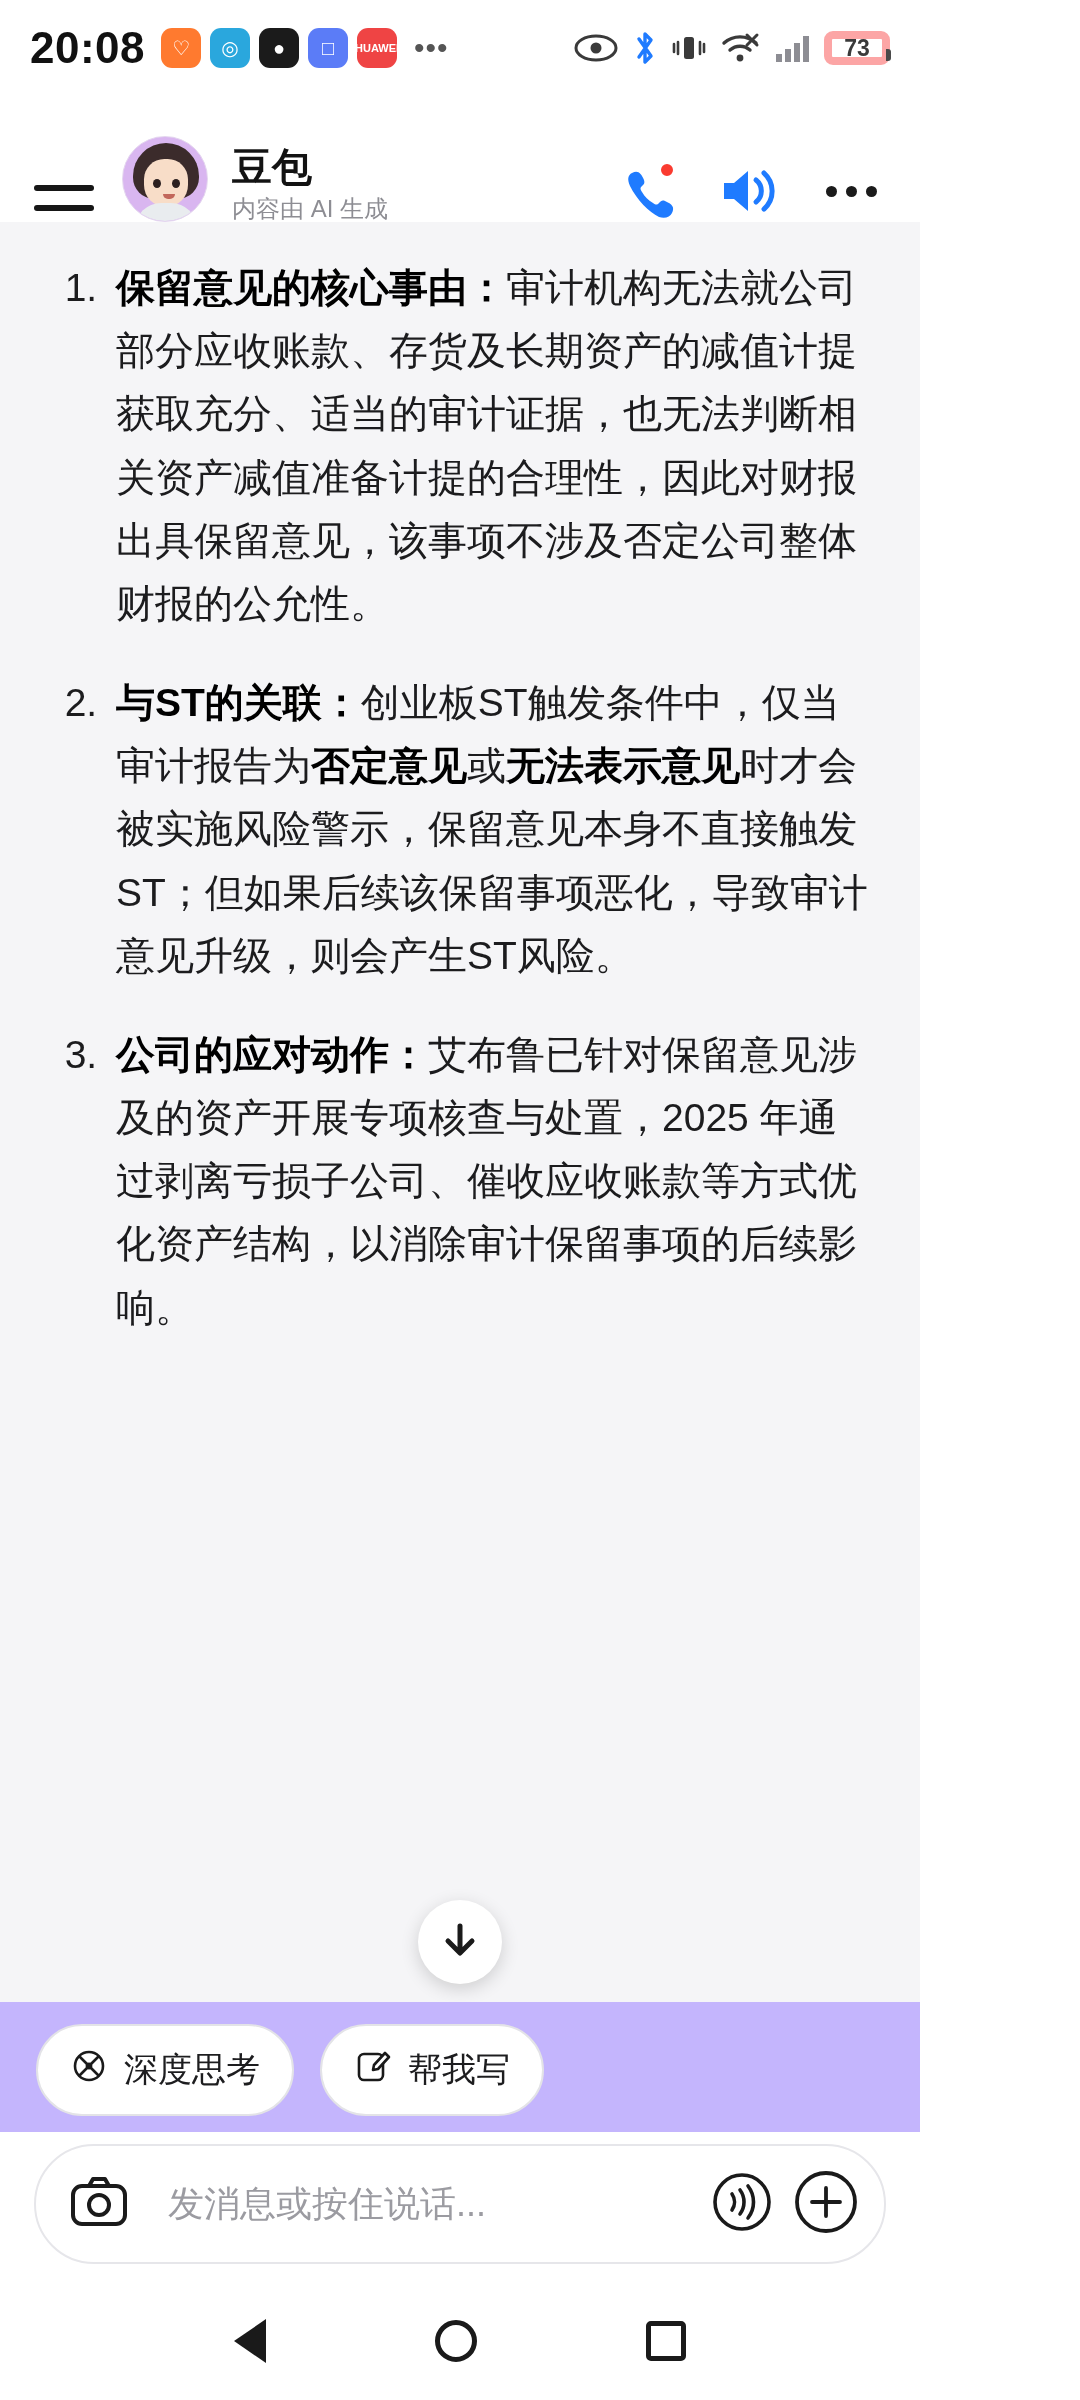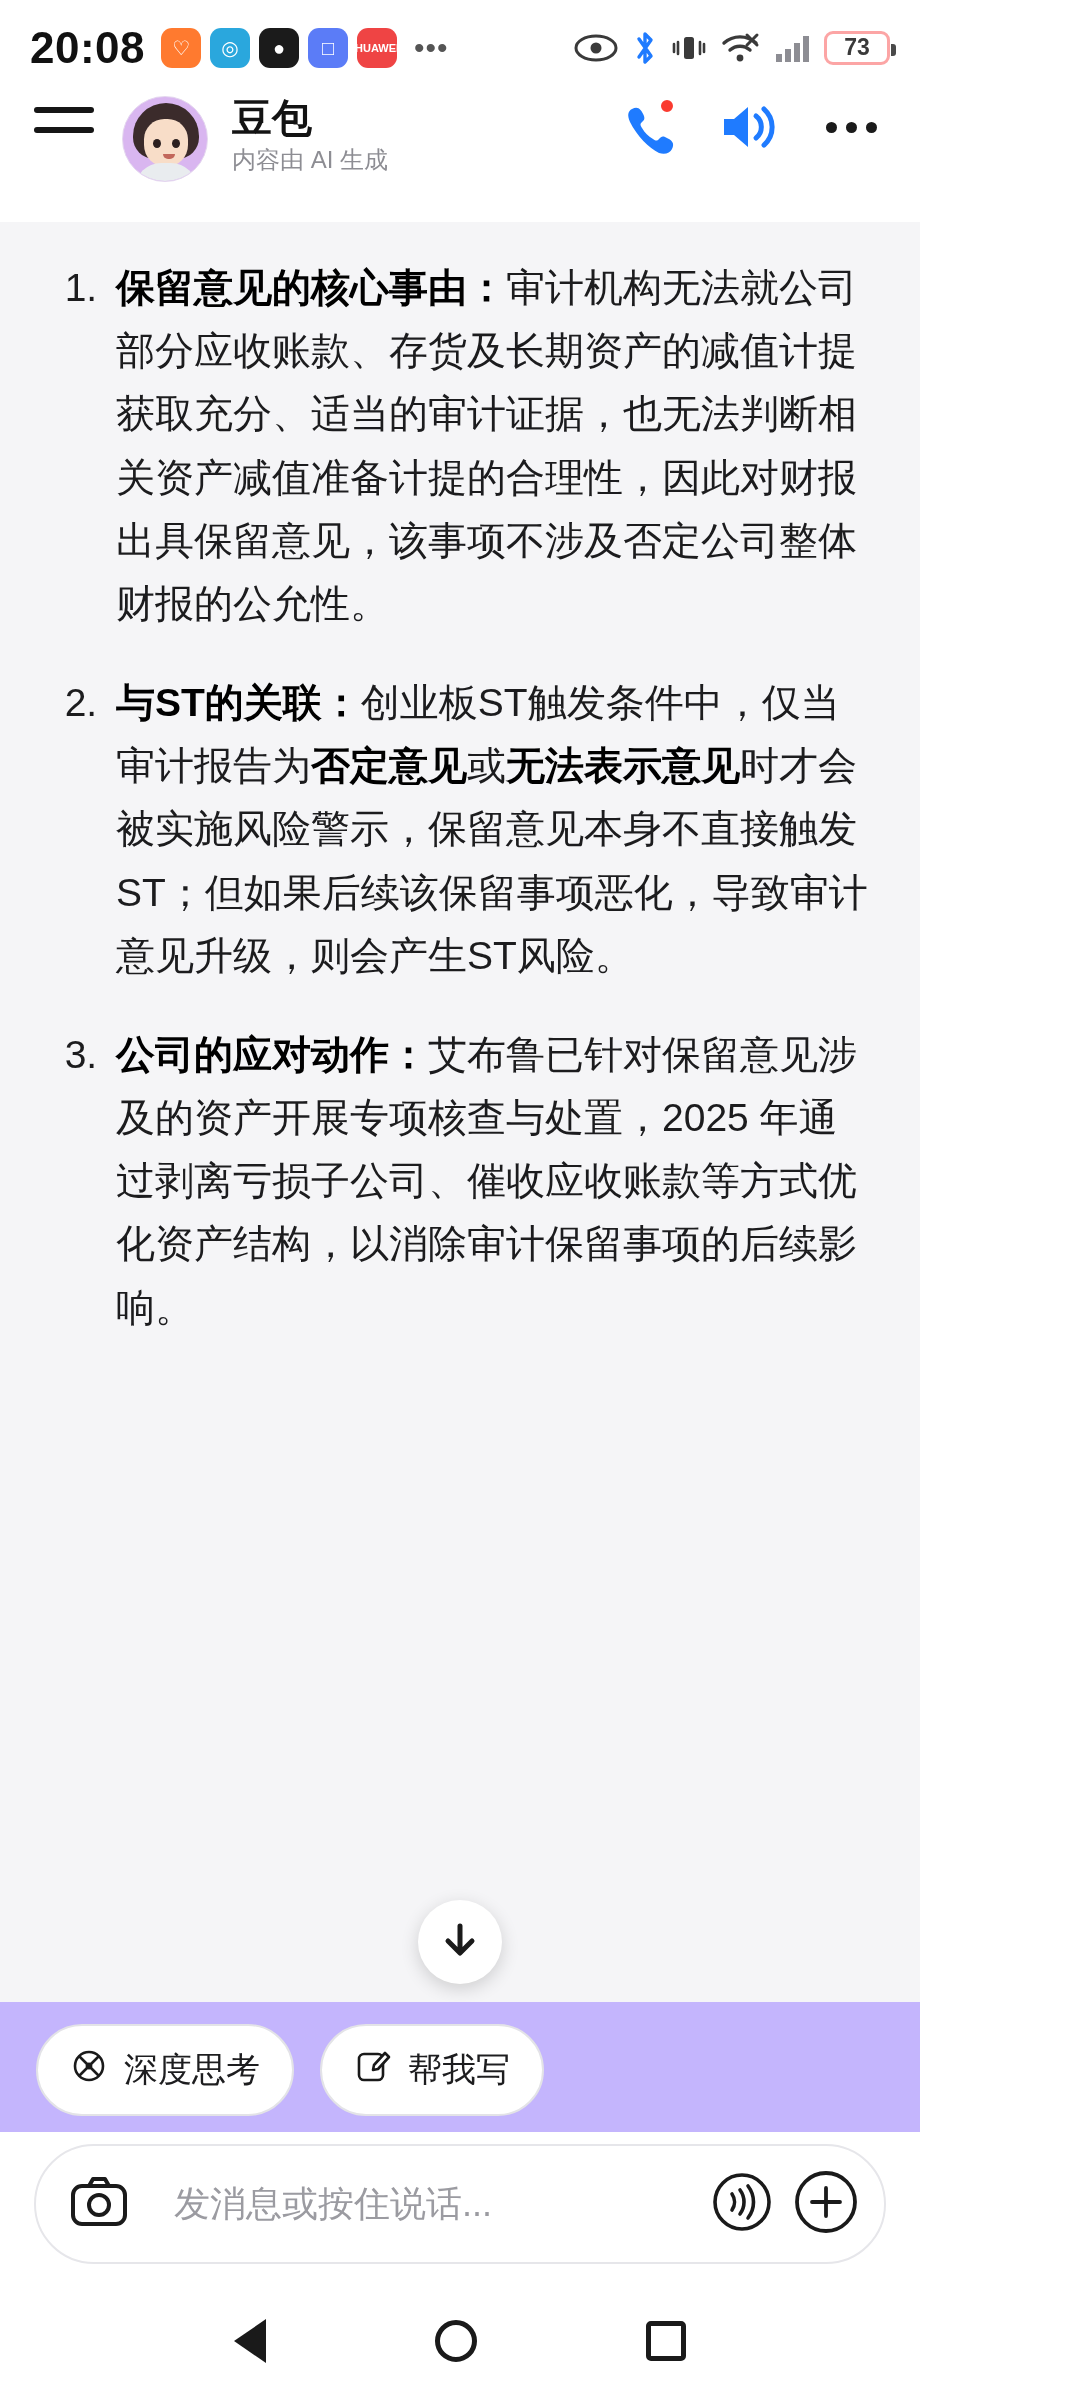--- a/index.html
+++ b/index.html
@@ -42,40 +42,40 @@
     font-size: 20px; color: #fff; font-weight: 700;
   }
   .sb-dots { font-size: 30px; color: #555; margin-left: 8px; letter-spacing: 1px; }
   .sb-right {
     margin-left: auto;
     display: flex; align-items: center; gap: 14px;
   }
   .sb-right svg { display: block; }
   .battery {
     width: 66px; height: 34px;
-    border: 3px solid #fca5a5;
+    border: 8px solid #fca5a5;
     border-radius: 9px;
-    display: flex; justify-content: center;
+    display: flex; align-items: center; justify-content: center;
     font-size: 23px; font-weight: 700; color: #3a3a3a;
     position: relative;
   }
   .battery::after {
     content: "";
     position: absolute; right: -9px; top: 10px;
     width: 5px; height: 12px;
     background: #4a4a4a;
     border-radius: 0 3px 3px 0;
   }
 
   
   .appbar {
     height: 126px;
     flex: 0 0 126px;
     display: flex;
-    align-items: flex-start;
+    align-items: flex-end;
     padding: 0 34px;
     background: #ffffff;
   }
   .hamburger {
     width: 62px; height: 48px;
     display: flex; flex-direction: column; justify-content: center; gap: 14px;
     margin-right: 26px;
   }
   .hamburger span {
     display: block; height: 6px; background: #161616; border-radius: 3px;
@@ -201,21 +201,21 @@
     border-radius: 60px;
     background: #fff;
     display: flex; align-items: center;
     padding: 0 26px 0 34px;
     gap: 22px;
   }
   .input-text {
     flex: 1 1 auto;
     font-size: 36px;
     color: #9b9ba1;
-    margin-left: 24px;
+    margin-left: 18px;
   }
 
   
   .navbar {
     flex: 0 0 118px;
     height: 118px;
     background: #ffffff;
     display: flex; align-items: center; justify-content: space-around;
     padding: 0 150px;
   }

